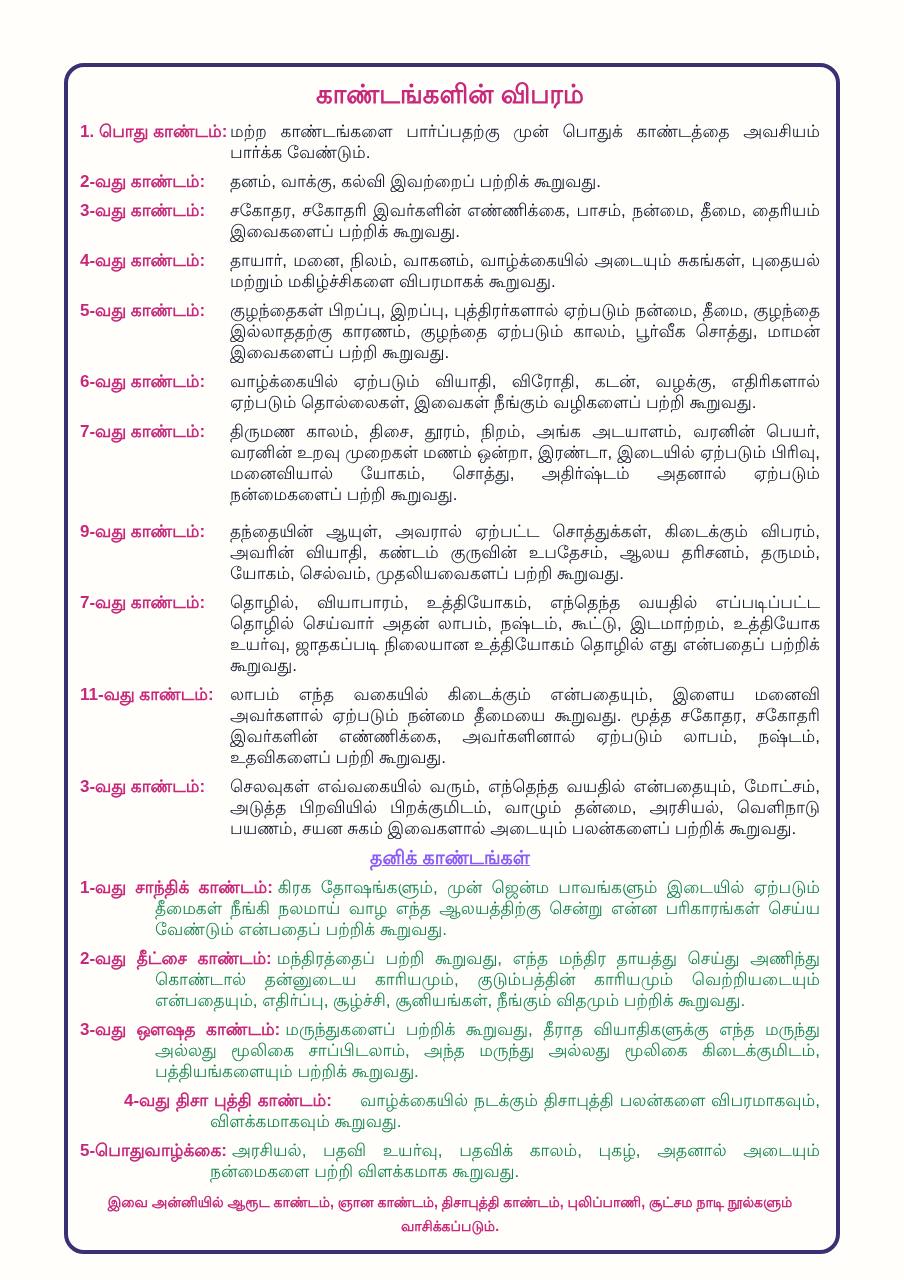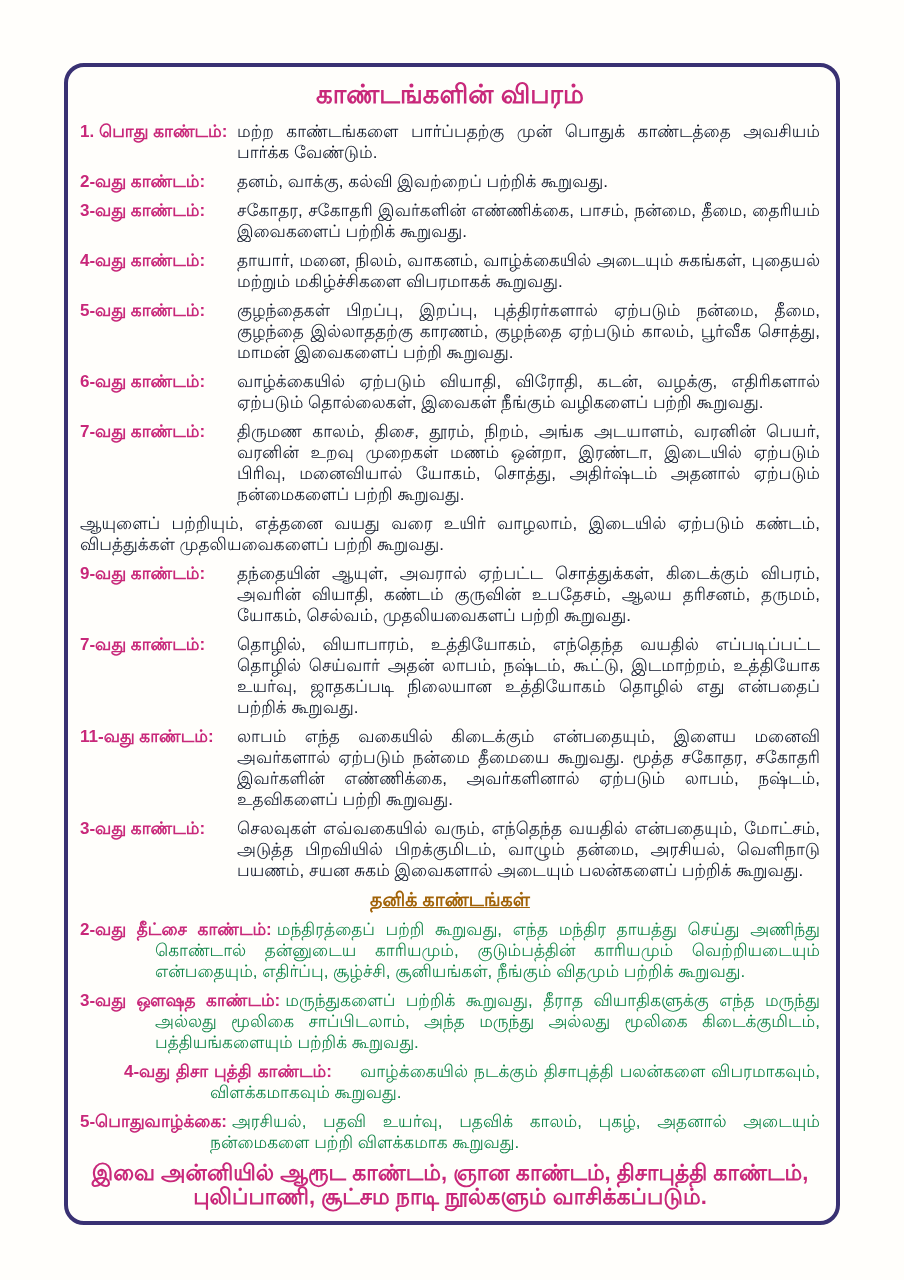--- a/index.html
+++ b/index.html
@@ -35,39 +35,38 @@
     text-align: center;
     color: #c8287a;
     font-weight: bold;
     font-size: 26px;
     line-height: 30px;
     margin: 4px 0 12px 0;
   }
   .kandam-row {
     display: flex;
     margin-bottom: 8px;
-    gap: 7px;
   }
   .kandam-row .label {
     flex: 0 0 150px;
     color: #c8287a;
     font-weight: bold;
     font-size: 17px;
     line-height: 21px;
   }
   .kandam-row .desc {
     flex: 1;
     color: #0f172a;
     font-size: 17px;
     line-height: 21px;
     text-align: justify;
   }
   .special-heading {
     text-align: center;
-    color: #a16207;
+    color: #8b5cf6;
     font-weight: bold;
     font-size: 19px;
     line-height: 22px;
     text-decoration: underline;
     margin: 6px 0 8px 0;
   }
   .special-item {
     color: #0f8448;
     font-size: 17px;
     line-height: 21px;
@@ -88,21 +87,21 @@
     margin-right: 5px;
   }
   .special-item .label.gap-wide {
     margin-right: 28px;
     margin-left: 44px;
   }
   .footer-note {
     text-align: center;
     color: #c8287a;
     font-weight: bold;
-    font-size: 22px;
+    font-size: 14px;
     line-height: 24px;
     margin: 4px 6px 0 6px;
   }
 </style>
 </head>
 <body>
 
 <div class="sheet">
   <div class="frame">
 
@@ -131,21 +130,20 @@
       </div>
       <div class="kandam-row">
         <span class="label">6-வது காண்டம்:</span>
         <span class="desc">வாழ்க்கையில் ஏற்படும் வியாதி, விரோதி, கடன், வழக்கு, எதிரிகளால் ஏற்படும் தொல்லைகள், இவைகள் நீங்கும் வழிகளைப் பற்றி கூறுவது.</span>
       </div>
       <div class="kandam-row">
         <span class="label">7-வது காண்டம்:</span>
         <span class="desc">திருமண காலம், திசை, தூரம், நிறம், அங்க அடயாளம், வரனின் பெயர், வரனின் உறவு முறைகள் மணம் ஒன்றா, இரண்டா, இடையில் ஏற்படும் பிரிவு, மனைவியால் யோகம், சொத்து, அதிர்ஷ்டம் அதனால் ஏற்படும் நன்மைகளைப் பற்றி கூறுவது.</span>
       </div>
       <div class="kandam-row">
-        <span class="desc">ஆயுளைப் பற்றியும், எத்தனை வயது வரை உயிர் வாழலாம், இடையில் ஏற்படும் கண்டம், விபத்துக்கள் முதலியவைகளைப் பற்றி கூறுவது.</span>
       </div>
       <div class="kandam-row">
         <span class="label">9-வது காண்டம்:</span>
         <span class="desc">தந்தையின் ஆயுள், அவரால் ஏற்பட்ட சொத்துக்கள், கிடைக்கும் விபரம், அவரின் வியாதி, கண்டம் குருவின் உபதேசம், ஆலய தரிசனம், தருமம், யோகம், செல்வம், முதலியவைகளப் பற்றி கூறுவது.</span>
       </div>
       <div class="kandam-row">
         <span class="label">7-வது காண்டம்:</span>
         <span class="desc">தொழில், வியாபாரம், உத்தியோகம், எந்தெந்த வயதில் எப்படிப்பட்ட தொழில் செய்வார் அதன் லாபம், நஷ்டம், கூட்டு, இடமாற்றம், உத்தியோக உயர்வு, ஜாதகப்படி நிலையான உத்தியோகம் தொழில் எது என்பதைப் பற்றிக் கூறுவது.</span>
       </div>
       <div class="kandam-row">
@@ -155,20 +153,23 @@
       <div class="kandam-row">
         <span class="label">3-வது காண்டம்:</span>
         <span class="desc">செலவுகள் எவ்வகையில் வரும், எந்தெந்த வயதில் என்பதையும், மோட்சம், அடுத்த பிறவியில் பிறக்குமிடம், வாழும் தன்மை, அரசியல், வெளிநாடு பயணம், சயன சுகம் இவைகளால் அடையும் பலன்களைப் பற்றிக் கூறுவது.</span>
       </div>
     </div>
 
     <div class="special-heading">தனிக் காண்டங்கள்</div>
 
     <div>
       <p class="special-item indent-a">
+        <span class="label">1-வது சாந்திக் காண்டம்:</span><span>கிரக தோஷங்களும், முன் ஜென்ம பாவங்களும் இடையில் ஏற்படும் தீமைகள் நீங்கி நலமாய் வாழ எந்த ஆலயத்திற்கு சென்று என்ன பரிகாரங்கள் செய்ய வேண்டும் என்பதைப் பற்றிக் கூறுவது.</span>
+      </p>
+      <p class="special-item indent-a">
         <span class="label">2-வது தீட்சை காண்டம்:</span><span>மந்திரத்தைப் பற்றி கூறுவது, எந்த மந்திர தாயத்து செய்து அணிந்து கொண்டால் தன்னுடைய காரியமும், குடும்பத்தின் காரியமும் வெற்றியடையும் என்பதையும், எதிர்ப்பு, சூழ்ச்சி, சூனியங்கள், நீங்கும் விதமும் பற்றிக் கூறுவது.</span>
       </p>
       <p class="special-item indent-a">
         <span class="label">3-வது ஔஷத காண்டம்:</span><span>மருந்துகளைப் பற்றிக் கூறுவது, தீராத வியாதிகளுக்கு எந்த மருந்து அல்லது மூலிகை சாப்பிடலாம், அந்த மருந்து அல்லது மூலிகை கிடைக்குமிடம், பத்தியங்களையும் பற்றிக் கூறுவது.</span>
       </p>
       <p class="special-item indent-b">
         <span class="label gap-wide">4-வது திசா புத்தி காண்டம்:</span><span>வாழ்க்கையில் நடக்கும் திசாபுத்தி பலன்களை விபரமாகவும், விளக்கமாகவும் கூறுவது.</span>
       </p>
       <p class="special-item indent-b">
         <span class="label">5-பொதுவாழ்க்கை:</span><span>அரசியல், பதவி உயர்வு, பதவிக் காலம், புகழ், அதனால் அடையும் நன்மைகளை பற்றி விளக்கமாக கூறுவது.</span>

